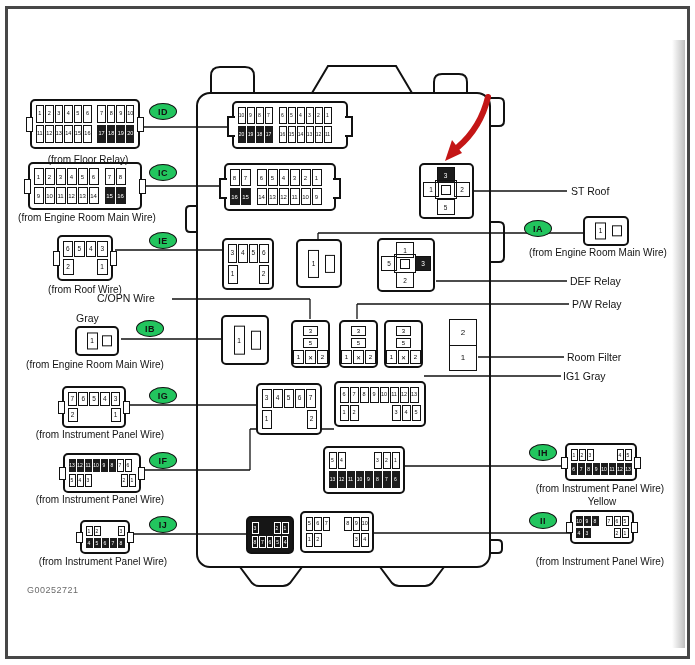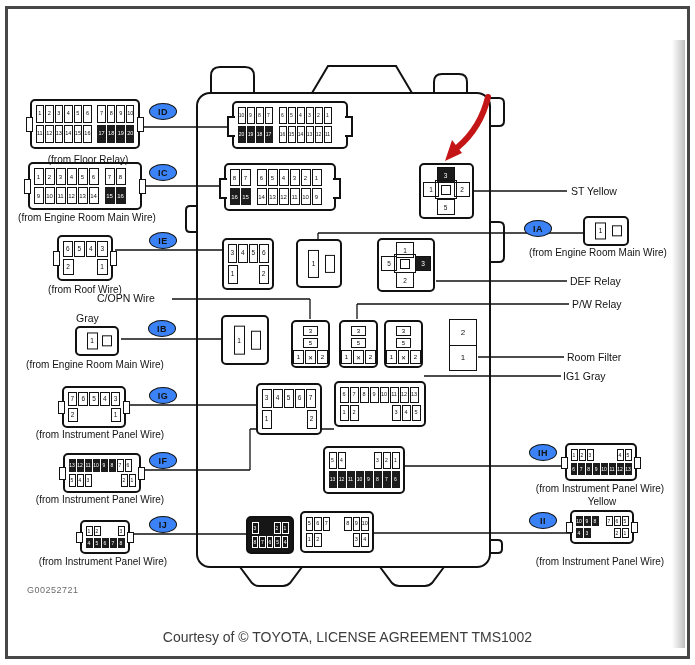--- a/index.html
+++ b/index.html
@@ -45,21 +45,21 @@
   .relay{padding:2px;display:flex;flex-direction:column;align-items:center;}
   .relay .rc{border:1px solid #111;width:13px;height:11px;display:flex;align-items:center;
              justify-content:center;font-size:6px;margin-top:2px;}
   .relay .rrow{display:flex;margin-top:2px;}
   .relay .rrow .rc{width:9px;height:12px;margin:0 .5px;}
   .stack2{position:absolute;box-sizing:border-box;border:1.5px solid #111;background:#fff;
           display:flex;flex-direction:column;}
   .stack2 .ncell{flex:1;display:flex;align-items:center;justify-content:center;font-size:8px;color:#111;}
   .stack2 .ncell:first-child{border-bottom:1.5px solid #111;}
   .callout{position:absolute;width:26px;height:15px;border:1.6px solid #111;border-radius:50%;
-           background:#3b82f6;display:flex;align-items:center;justify-content:center;
+           background:#22c55e;display:flex;align-items:center;justify-content:center;
            font-size:9px;font-weight:600;letter-spacing:.5px;color:#111;}
   .caption{position:absolute;font-size:10px;color:#131313;text-align:center;white-space:nowrap;}
   .dlabel{position:absolute;font-size:10.5px;color:#131313;white-space:nowrap;}
 </style>
 </head>
 <body>
 
 <div id="page">
   <div class="frame"></div>
   <div class="edge-shadow"></div>
@@ -473,42 +473,41 @@
           <div class="cell" style="width: 5.5px;">1</div>
           <div class="cell" style="width: 5.5px;">2</div>
           <div class="sp"></div>
           <div class="cell" style="width: 5.5px;">3</div>
           <div class="cell" style="width: 5.5px;">4</div>
         </div>
       </div>
       <div class="callout" style="left: 149px; top: 103px;">ID</div>
       <div class="callout" style="left: 149px; top: 164px;">IC</div>
       <div class="callout" style="left: 149px; top: 232px;">IE</div>
-      <div class="callout" style="left: 148px; top: 320px;">IB</div>
+      <div class="callout" style="left: 136px; top: 320px;">IB</div>
       <div class="callout" style="left: 149px; top: 387px;">IG</div>
       <div class="callout" style="left: 149px; top: 452px;">IF</div>
       <div class="callout" style="left: 149px; top: 516px;">IJ</div>
       <div class="callout" style="left: 524px; top: 220px;">IA</div>
       <div class="callout" style="left: 529px; top: 444px;">IH</div>
       <div class="callout" style="left: 529px; top: 512px;">II</div>
       <div class="caption" style="left: 28px; top: 154px; width: 120px;">(from Floor Relay)</div>
       <div class="caption" style="left: 8px; top: 212px; width: 158px;">(from Engine Room Main Wire)</div>
       <div class="caption" style="left: 25px; top: 284px; width: 120px;">(from Roof Wire)</div>
       <div class="caption" style="left: 15px; top: 359px; width: 160px;">(from Engine Room Main Wire)</div>
       <div class="caption" style="left: 20px; top: 429px; width: 160px;">(from Instrument Panel Wire)</div>
       <div class="caption" style="left: 20px; top: 494px; width: 160px;">(from Instrument Panel Wire)</div>
       <div class="caption" style="left: 23px; top: 556px; width: 160px;">(from Instrument Panel Wire)</div>
       <div class="caption" style="left: 518px; top: 247px; width: 160px;">(from Engine Room Main Wire)</div>
       <div class="caption" style="left: 520px; top: 483px; width: 160px;">(from Instrument Panel Wire)</div>
       <div class="caption" style="left: 572px; top: 496px; width: 60px;">Yellow</div>
       <div class="caption" style="left: 520px; top: 556px; width: 160px;">(from Instrument Panel Wire)</div>
       <div class="dlabel" style="left: 76px; top: 312px;">Gray</div>
       <div class="dlabel" style="left: 97px; top: 292px;">C/OPN Wire</div>
-      <div class="dlabel" style="left: 571px; top: 185px;">ST Yellow</div>
+      <div class="dlabel" style="left: 571px; top: 185px;">ST Roof</div>
       <div class="dlabel" style="left: 570px; top: 275px;">DEF Relay</div>
       <div class="dlabel" style="left: 572px; top: 298px;">P/W Relay</div>
       <div class="dlabel" style="left: 567px; top: 351px;">Room Filter</div>
       <div class="dlabel" style="left: 563px; top: 370px;">IG1 Gray</div>
     </div>
 
   <div class="figcode">G00252721</div>
-  <div class="credit">Courtesy of © TOYOTA, LICENSE AGREEMENT TMS1002</div>
 </div>
 
 </body></html>

